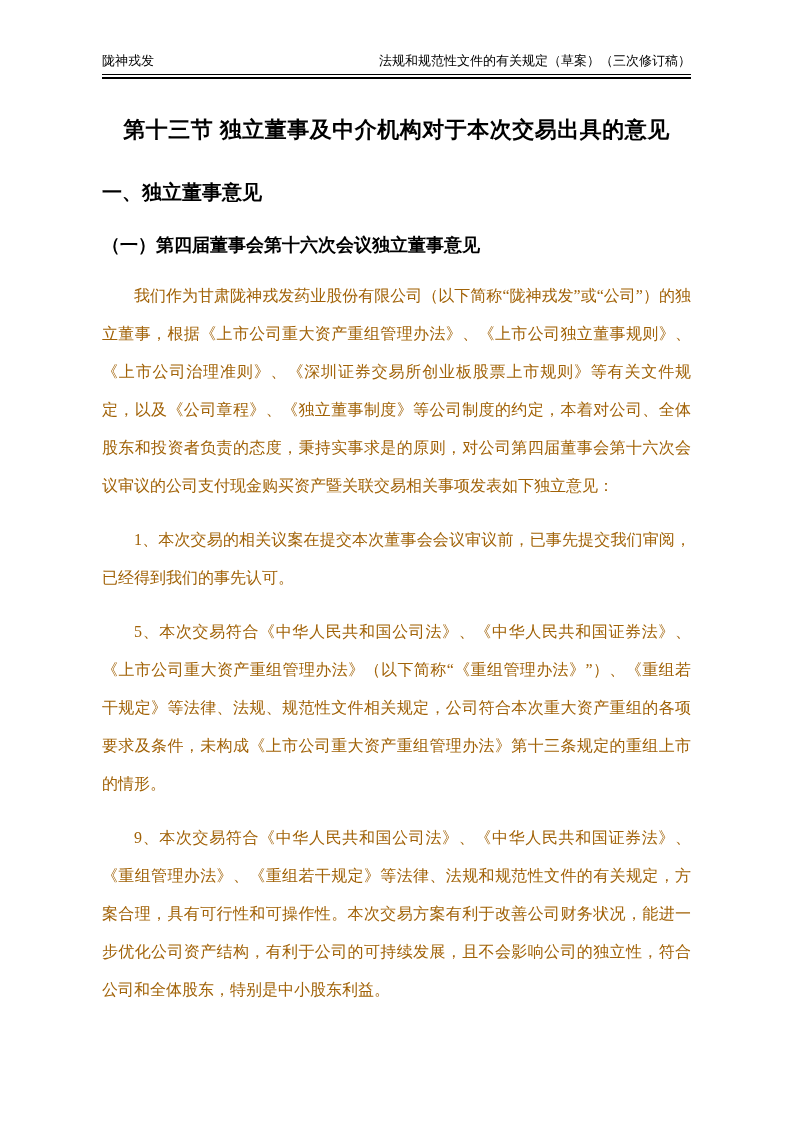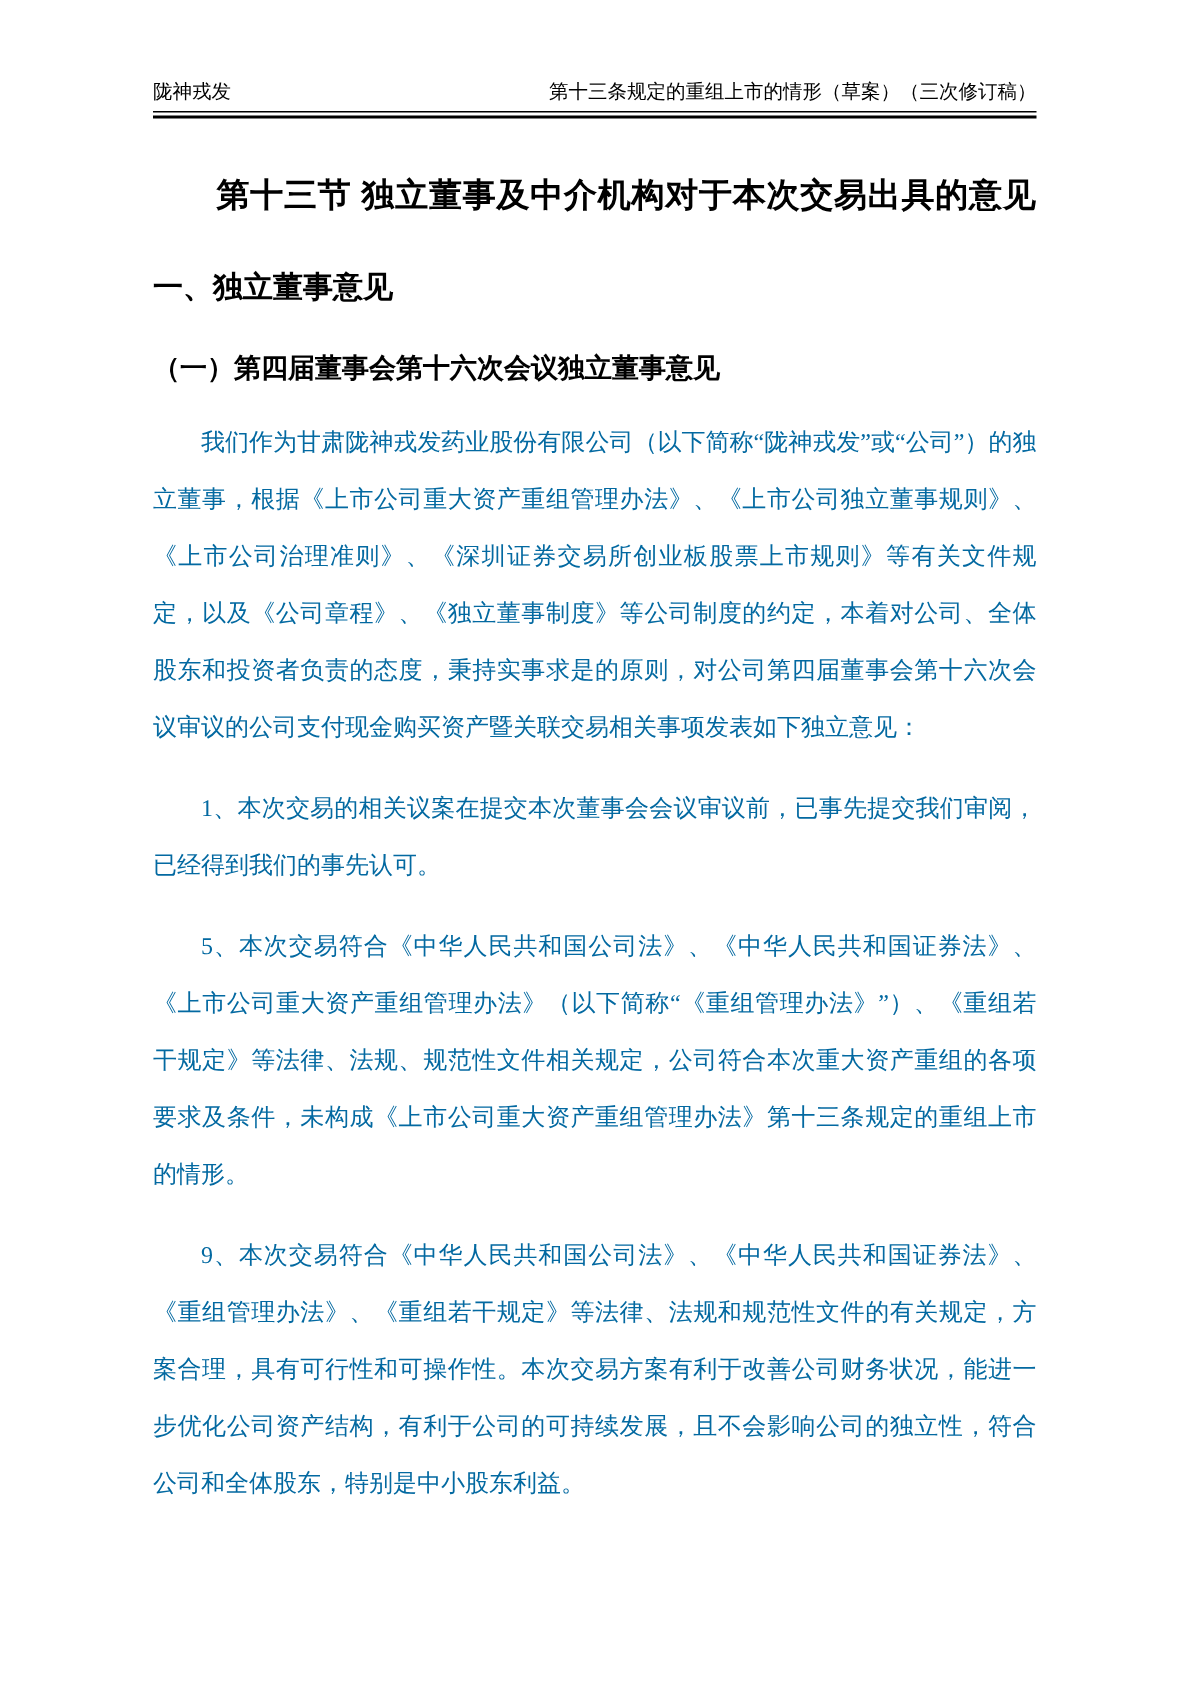--- a/index.html
+++ b/index.html
@@ -43,21 +43,21 @@
     background: #000000;
     margin-top: 2px;
   }
   .content {
     margin: 0 102px;
   }
   .doc-title {
     font-family: "Liberation Sans", "DejaVu Sans", sans-serif;
     font-size: 22px;
     font-weight: bold;
-    text-align: right;
+    text-align: center;
     line-height: 30px;
     margin: 36px 0 0 0;
     letter-spacing: 0.5px;
   }
   .section-heading {
     font-family: "Liberation Sans", "DejaVu Sans", sans-serif;
     font-size: 20px;
     font-weight: bold;
     line-height: 26px;
     margin: 34px 0 14px 0;
@@ -68,21 +68,21 @@
     font-weight: bold;
     line-height: 24px;
     margin: 28px 0 0 0;
   }
   .body-para {
     font-size: 16px;
     line-height: 38px;
     text-align: justify;
     text-indent: 2em;
     margin: 16px 0 0 0;
-    color: #0369a1;
+    color: #a16207;
   }
   .body-para.first {
     margin-top: 20px;
   }
   .footer {
     position: absolute;
     top: 1028px;
     left: 0;
     right: 124px;
     text-align: right;
@@ -91,21 +91,21 @@
   }
 </style>
 </head>
 <body>
 
 <div class="page">
 
   <div class="header">
     <div class="header-row">
       <span class="header-left">陇神戎发</span>
-      <span class="header-right">第十三条规定的重组上市的情形（草案）（三次修订稿）</span>
+      <span class="header-right">法规和规范性文件的有关规定（草案）（三次修订稿）</span>
     </div>
     <div class="rule-thin"></div>
     <div class="rule-thick"></div>
   </div>
 
   <div class="content">
     <h1 class="doc-title">第十三节 独立董事及中介机构对于本次交易出具的意见</h1>
 
     <h2 class="section-heading">一、独立董事意见</h2>
 

